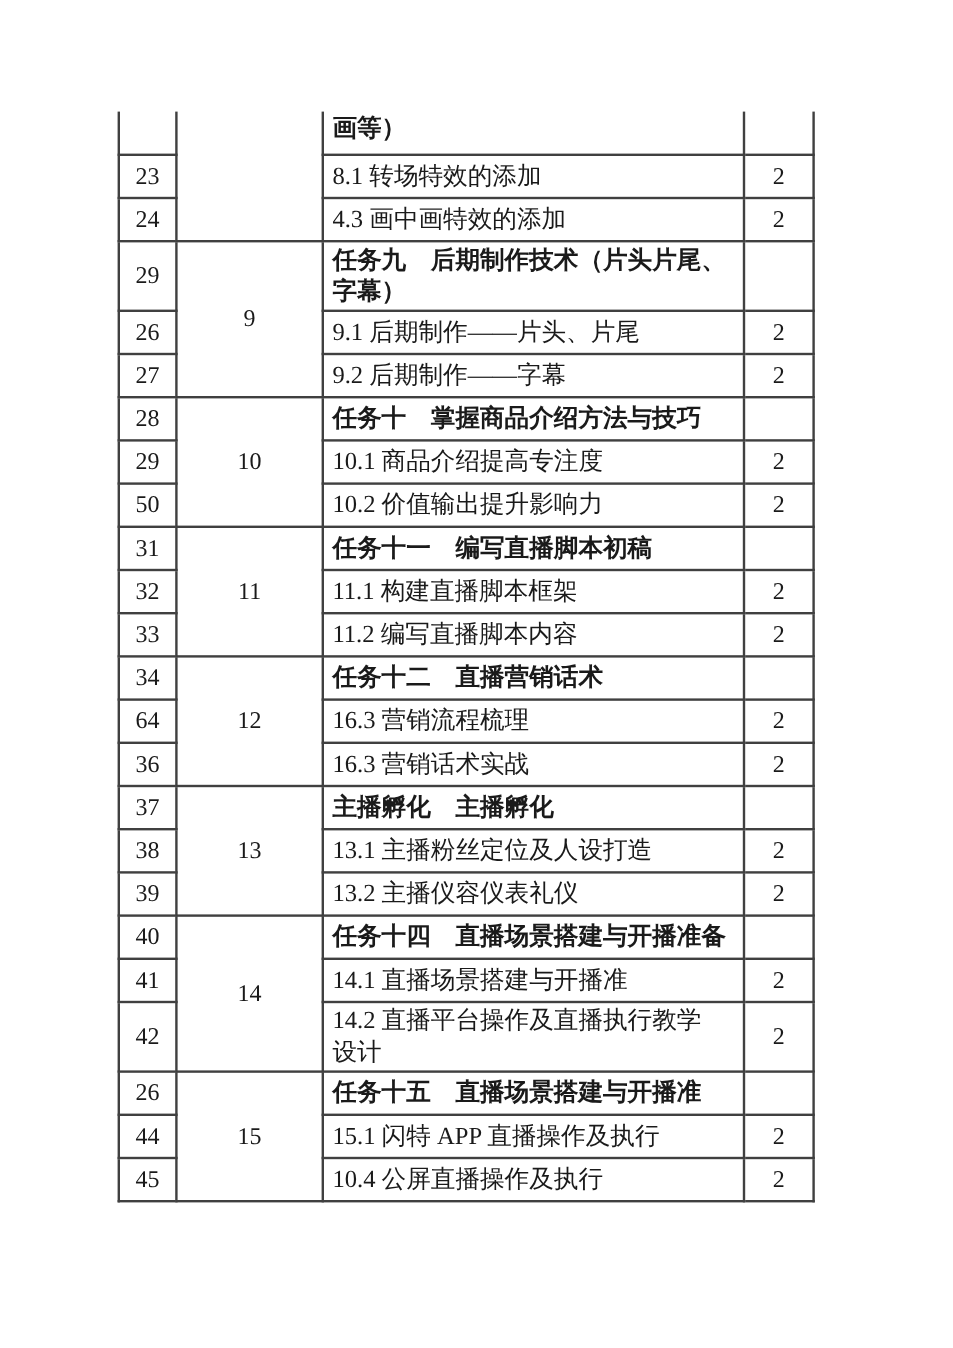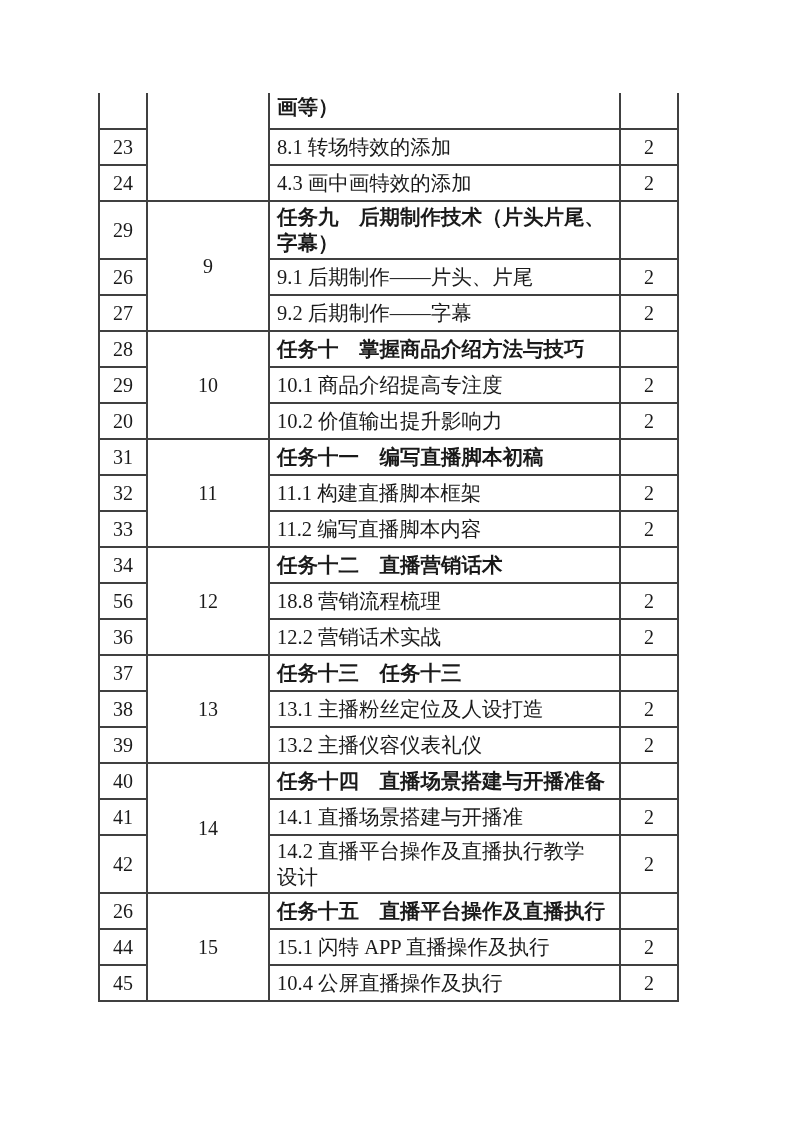--- a/index.html
+++ b/index.html
@@ -113,21 +113,21 @@
           <td class="cell-unit" rowspan="3">10</td>
           <td class="cell-task title">任务十　掌握商品介绍方法与技巧</td>
           <td class="cell-hours"></td>
         </tr>
         <tr>
           <td class="cell-no">29</td>
           <td class="cell-task">10.1 商品介绍提高专注度</td>
           <td class="cell-hours">2</td>
         </tr>
         <tr>
-          <td class="cell-no">20</td>
+          <td class="cell-no">50</td>
           <td class="cell-task">10.2 价值输出提升影响力</td>
           <td class="cell-hours">2</td>
         </tr>
         <tr>
           <td class="cell-no">31</td>
           <td class="cell-unit" rowspan="3">11</td>
           <td class="cell-task title">任务十一　编写直播脚本初稿</td>
           <td class="cell-hours"></td>
         </tr>
         <tr>
@@ -140,33 +140,33 @@
           <td class="cell-task">11.2 编写直播脚本内容</td>
           <td class="cell-hours">2</td>
         </tr>
         <tr>
           <td class="cell-no">34</td>
           <td class="cell-unit" rowspan="3">12</td>
           <td class="cell-task title">任务十二　直播营销话术</td>
           <td class="cell-hours"></td>
         </tr>
         <tr>
-          <td class="cell-no">56</td>
-          <td class="cell-task">18.8 营销流程梳理</td>
+          <td class="cell-no">64</td>
+          <td class="cell-task">16.3 营销流程梳理</td>
           <td class="cell-hours">2</td>
         </tr>
         <tr>
           <td class="cell-no">36</td>
-          <td class="cell-task">12.2 营销话术实战</td>
+          <td class="cell-task">16.3 营销话术实战</td>
           <td class="cell-hours">2</td>
         </tr>
         <tr>
           <td class="cell-no">37</td>
           <td class="cell-unit" rowspan="3">13</td>
-          <td class="cell-task title">任务十三　任务十三</td>
+          <td class="cell-task title">主播孵化　主播孵化</td>
           <td class="cell-hours"></td>
         </tr>
         <tr>
           <td class="cell-no">38</td>
           <td class="cell-task">13.1 主播粉丝定位及人设打造</td>
           <td class="cell-hours">2</td>
         </tr>
         <tr>
           <td class="cell-no">39</td>
           <td class="cell-task">13.2 主播仪容仪表礼仪</td>
@@ -185,21 +185,21 @@
         </tr>
         <tr>
           <td class="cell-no">42</td>
           <td class="cell-task">14.2 直播平台操作及直播执行教学
 设计</td>
           <td class="cell-hours">2</td>
         </tr>
         <tr>
           <td class="cell-no">26</td>
           <td class="cell-unit" rowspan="3">15</td>
-          <td class="cell-task title">任务十五　直播平台操作及直播执行</td>
+          <td class="cell-task title">任务十五　直播场景搭建与开播准</td>
           <td class="cell-hours"></td>
         </tr>
         <tr>
           <td class="cell-no">44</td>
           <td class="cell-task">15.1 闪特 APP 直播操作及执行</td>
           <td class="cell-hours">2</td>
         </tr>
         <tr>
           <td class="cell-no">45</td>
           <td class="cell-task">10.4 公屏直播操作及执行</td>

